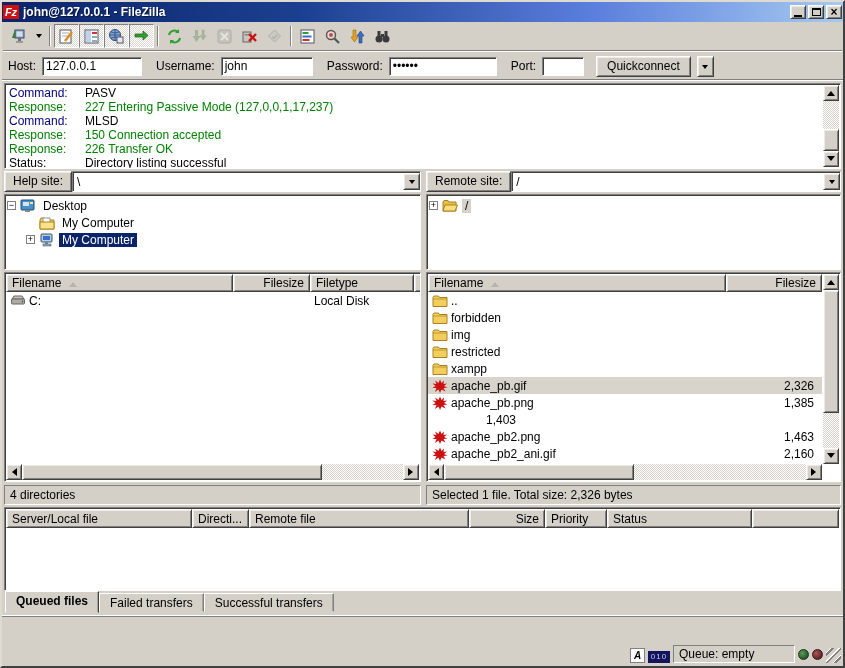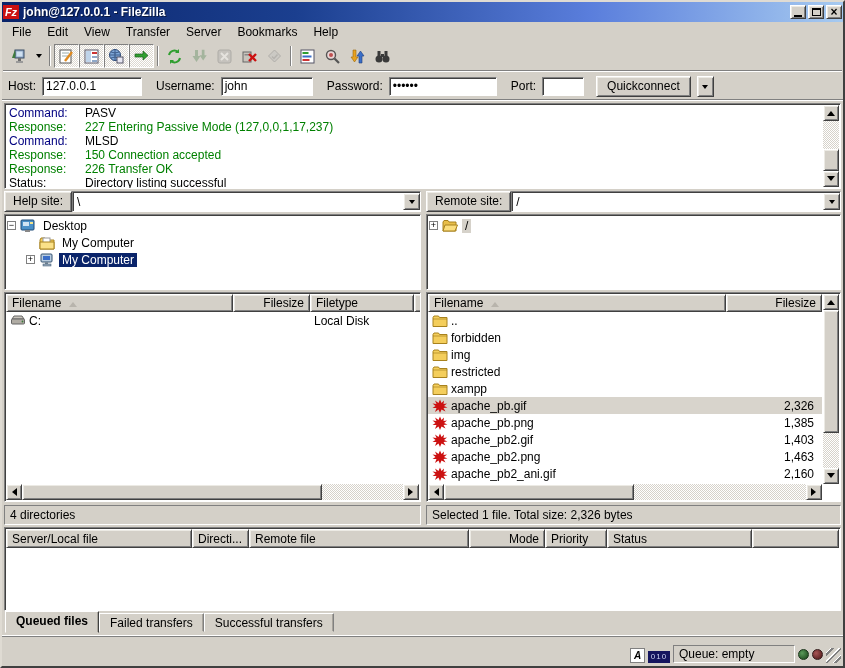--- a/index.html
+++ b/index.html
@@ -172,37 +172,20 @@
         <div class="glyph-min"></div>
       </div>
     <div class="winbtn raised">
         <div class="glyph-max"></div>
       </div>
     <div class="winbtn raised">
         <div class="glyph-close">×</div>
       </div>
   </div>
 
-  <div class="menubar">
-
-      <div class="menu-item"><span>File</span></div>
-
-      <div class="menu-item"><span>Edit</span></div>
-
-      <div class="menu-item"><span>View</span></div>
-
-      <div class="menu-item"><span>Transfer</span></div>
-
-      <div class="menu-item"><span>Server</span></div>
-
-      <div class="menu-item"><span>Bookmarks</span></div>
-
-      <div class="menu-item"><span>Help</span></div>
-
-  </div>
 
   <div class="toolbar">
     <div class="tb-btn">
       <svg width="17" height="17" viewBox="0 0 17 17">
         <rect x="5" y="2" width="9" height="8" fill="#8FA8C8" stroke="#3A4E66"></rect>
         <rect x="6.5" y="3.5" width="6" height="5" fill="#CFE0F0"></rect>
         <rect x="8" y="10" width="3" height="3" fill="#6E6E6E"></rect>
         <rect x="6" y="13" width="7" height="2" fill="#9A9A9A"></rect>
         <path d="M2,10 q2,-6 3,-8 q1,3 0,8 z" fill="#3E7A3E"></path>
       </svg>
@@ -619,30 +602,20 @@
                     <path d="M8,0.5 L9.5,4 L12,1.5 L11.5,5 L15,4.5 L12,7 L15.5,8.5 L11.5,9 L13.5,12.5 L9.5,10.5 L8,14 L6.5,10.5 L3,13 L4.5,9 L0.5,9 L3.5,7 L0.5,4.5 L4.5,5 L3,1.5 L6.5,4 Z" fill="#CC1111"></path>
                   </svg>
 
                 </span>
                 <span>apache_pb.png</span>
               </span>
               <span class="fcell num rc-size" style="padding-right:8px">1,385</span>
             </div>
 
             <div class="file-row" data-type="image">
-              <span class="fcell rc-name">
-                <span class="file-icon">
-
-                  <svg class="i-broken" width="16" height="14" viewBox="0 0 16 14">
-                    <path d="M8,0.5 L9.5,4 L12,1.5 L11.5,5 L15,4.5 L12,7 L15.5,8.5 L11.5,9 L13.5,12.5 L9.5,10.5 L8,14 L6.5,10.5 L3,13 L4.5,9 L0.5,9 L3.5,7 L0.5,4.5 L4.5,5 L3,1.5 L6.5,4 Z" fill="#CC1111"></path>
-                  </svg>
-
-                </span>
-                <span>apache_pb2.gif</span>
-              </span>
               <span class="fcell num rc-size" style="padding-right:8px">1,403</span>
             </div>
 
             <div class="file-row" data-type="image">
               <span class="fcell rc-name">
                 <span class="file-icon">
 
                   <svg class="i-broken" width="16" height="14" viewBox="0 0 16 14">
                     <path d="M8,0.5 L9.5,4 L12,1.5 L11.5,5 L15,4.5 L12,7 L15.5,8.5 L11.5,9 L13.5,12.5 L9.5,10.5 L8,14 L6.5,10.5 L3,13 L4.5,9 L0.5,9 L3.5,7 L0.5,4.5 L4.5,5 L3,1.5 L6.5,4 Z" fill="#CC1111"></path>
                   </svg>
@@ -700,21 +673,21 @@
       <div class="hcell raised qc1">
           <span>Server/Local file</span>
         </div>
       <div class="hcell raised qc2">
           <span>Directi...</span>
         </div>
       <div class="hcell raised qc3">
           <span>Remote file</span>
         </div>
       <div class="hcell raised num qc4">
-          <span>Mode</span>
+          <span>Size</span>
         </div>
       <div class="hcell raised qc5">
           <span>Priority</span>
         </div>
       <div class="hcell raised qc6">
           <span>Status</span>
         </div>
       <div class="hcell raised qc7"></div>
     </div>
     <div class="q-body"></div>

